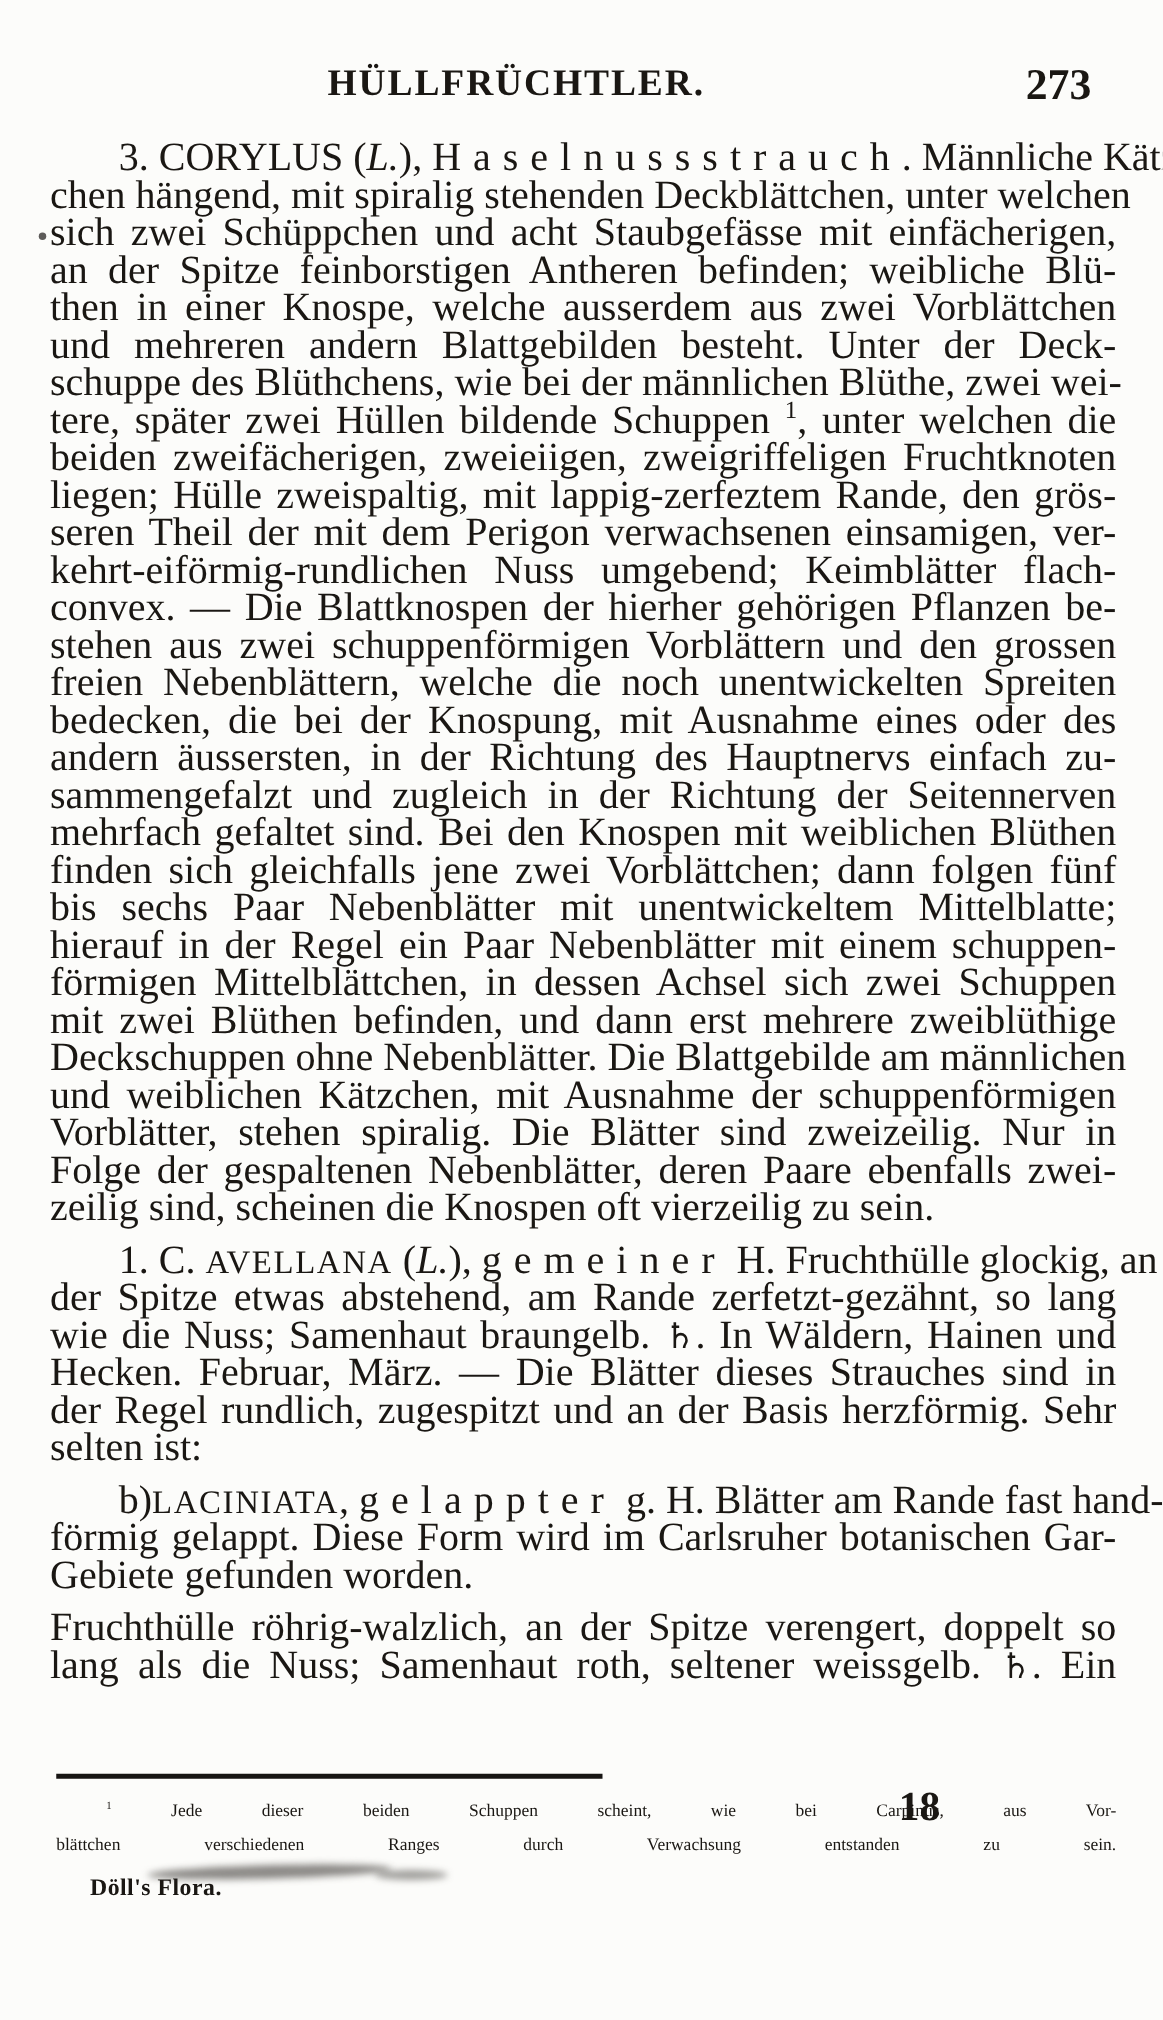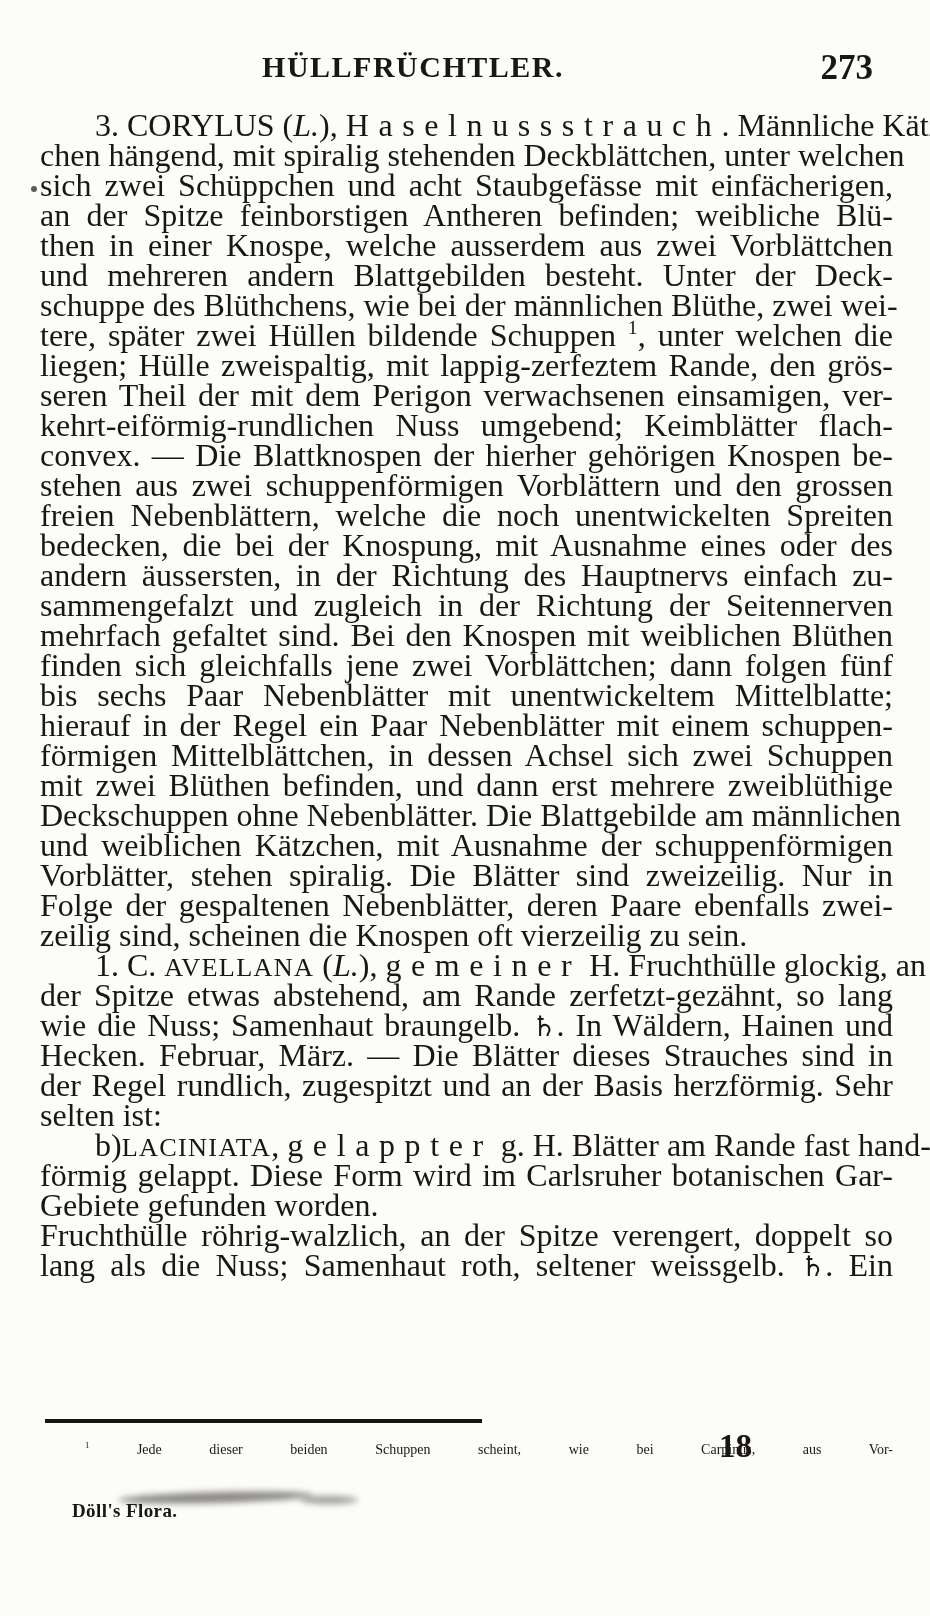--- a/index.html
+++ b/index.html
@@ -25,21 +25,21 @@
   }
   .page-number{
     position:absolute;top:48px;right:57px;
     font-size:35px;font-weight:bold;text-align:right;
   }
   
   .body-text{
     position:absolute;left:40px;top:110px;width:853px;
     font-size:32px;line-height:30px;
   }
-  .paragraph + .paragraph{}
+  .paragraph + .paragraph{margin-top:12px;}
   .tline{
     text-align:justify;
     text-align-last:justify;
     height:30px;
     white-space:nowrap;
   }
   .tline.flush{text-align-last:left;}
   .tline.indent{text-indent:55px;}
   .seg-it{font-style:italic;}
   .seg-sp{letter-spacing:.30em;}
@@ -95,24 +95,25 @@
   <div class="body-text">
       <div class="paragraph">
         <div class="tline indent"><span>3. CORYLUS (</span><span class="seg-it">L.</span><span>), </span><span class="seg-sp">Haselnussstrauch</span><span>. Männliche Kätz-</span></div>
         <div class="tline"><span>chen hängend, mit spiralig stehenden Deckblättchen, unter welchen</span></div>
         <div class="tline"><span>sich zwei Schüppchen und acht Staubgefässe mit einfächerigen,</span></div>
         <div class="tline"><span>an der Spitze feinborstigen Antheren befinden; weibliche Blü-</span></div>
         <div class="tline"><span>then in einer Knospe, welche ausserdem aus zwei Vorblättchen</span></div>
         <div class="tline"><span>und mehreren andern Blattgebilden besteht. Unter der Deck-</span></div>
         <div class="tline"><span>schuppe des Blüthchens, wie bei der männlichen Blüthe, zwei wei-</span></div>
         <div class="tline"><span>tere, später zwei Hüllen bildende Schuppen </span><span class="seg-sup">1</span><span>, unter welchen die</span></div>
+        <div class="tline"><span>beiden zweifächerigen, zweieiigen, zweigriffeligen Fruchtknoten</span></div>
         <div class="tline"><span>liegen; Hülle zweispaltig, mit lappig-zerfeztem Rande, den grös-</span></div>
         <div class="tline"><span>seren Theil der mit dem Perigon verwachsenen einsamigen, ver-</span></div>
         <div class="tline"><span>kehrt-eiförmig-rundlichen Nuss umgebend; Keimblätter flach-</span></div>
-        <div class="tline"><span>convex. — Die Blattknospen der hierher gehörigen Knospen be-</span></div>
+        <div class="tline"><span>convex. — Die Blattknospen der hierher gehörigen Pflanzen be-</span></div>
         <div class="tline"><span>stehen aus zwei schuppenförmigen Vorblättern und den grossen</span></div>
         <div class="tline"><span>freien Nebenblättern, welche die noch unentwickelten Spreiten</span></div>
         <div class="tline"><span>bedecken, die bei der Knospung, mit Ausnahme eines oder des</span></div>
         <div class="tline"><span>andern äussersten, in der Richtung des Hauptnervs einfach zu-</span></div>
         <div class="tline"><span>sammengefalzt und zugleich in der Richtung der Seitennerven</span></div>
         <div class="tline"><span>mehrfach gefaltet sind. Bei den Knospen mit weiblichen Blüthen</span></div>
         <div class="tline"><span>finden sich gleichfalls jene zwei Vorblättchen; dann folgen fünf</span></div>
         <div class="tline"><span>bis sechs Paar Nebenblätter mit unentwickeltem Mittelblatte;</span></div>
         <div class="tline"><span>hierauf in der Regel ein Paar Nebenblätter mit einem schuppen-</span></div>
         <div class="tline"><span>förmigen Mittelblättchen, in dessen Achsel sich zwei Schuppen</span></div>
@@ -140,20 +141,21 @@
         <div class="tline"><span>Fruchthülle röhrig-walzlich, an der Spitze verengert, doppelt so</span></div>
         <div class="tline"><span>lang als die Nuss; Samenhaut roth, seltener weissgelb. </span><span class="seg-sym">♄</span><span>. Ein</span></div>
       </div>
     </div>
 
   <div class="footnote-rule"></div>
 
   <div class="footnote">
       <div class="paragraph">
         <div class="tline indent"><span class="seg-sup">1</span><span> Jede dieser beiden Schuppen scheint, wie bei Carpinus, aus Vor-</span></div>
+        <div class="tline"><span>blättchen verschiedenen Ranges durch Verwachsung entstanden zu sein.</span></div>
       </div>
     </div>
 
   <div class="printer-signature">Döll's Flora.</div>
 
   <div class="sheet-number">18</div>
 
   <div class="smudge"></div>
   <div class="smudge-2"></div>
   <div class="margin-dot"></div>

